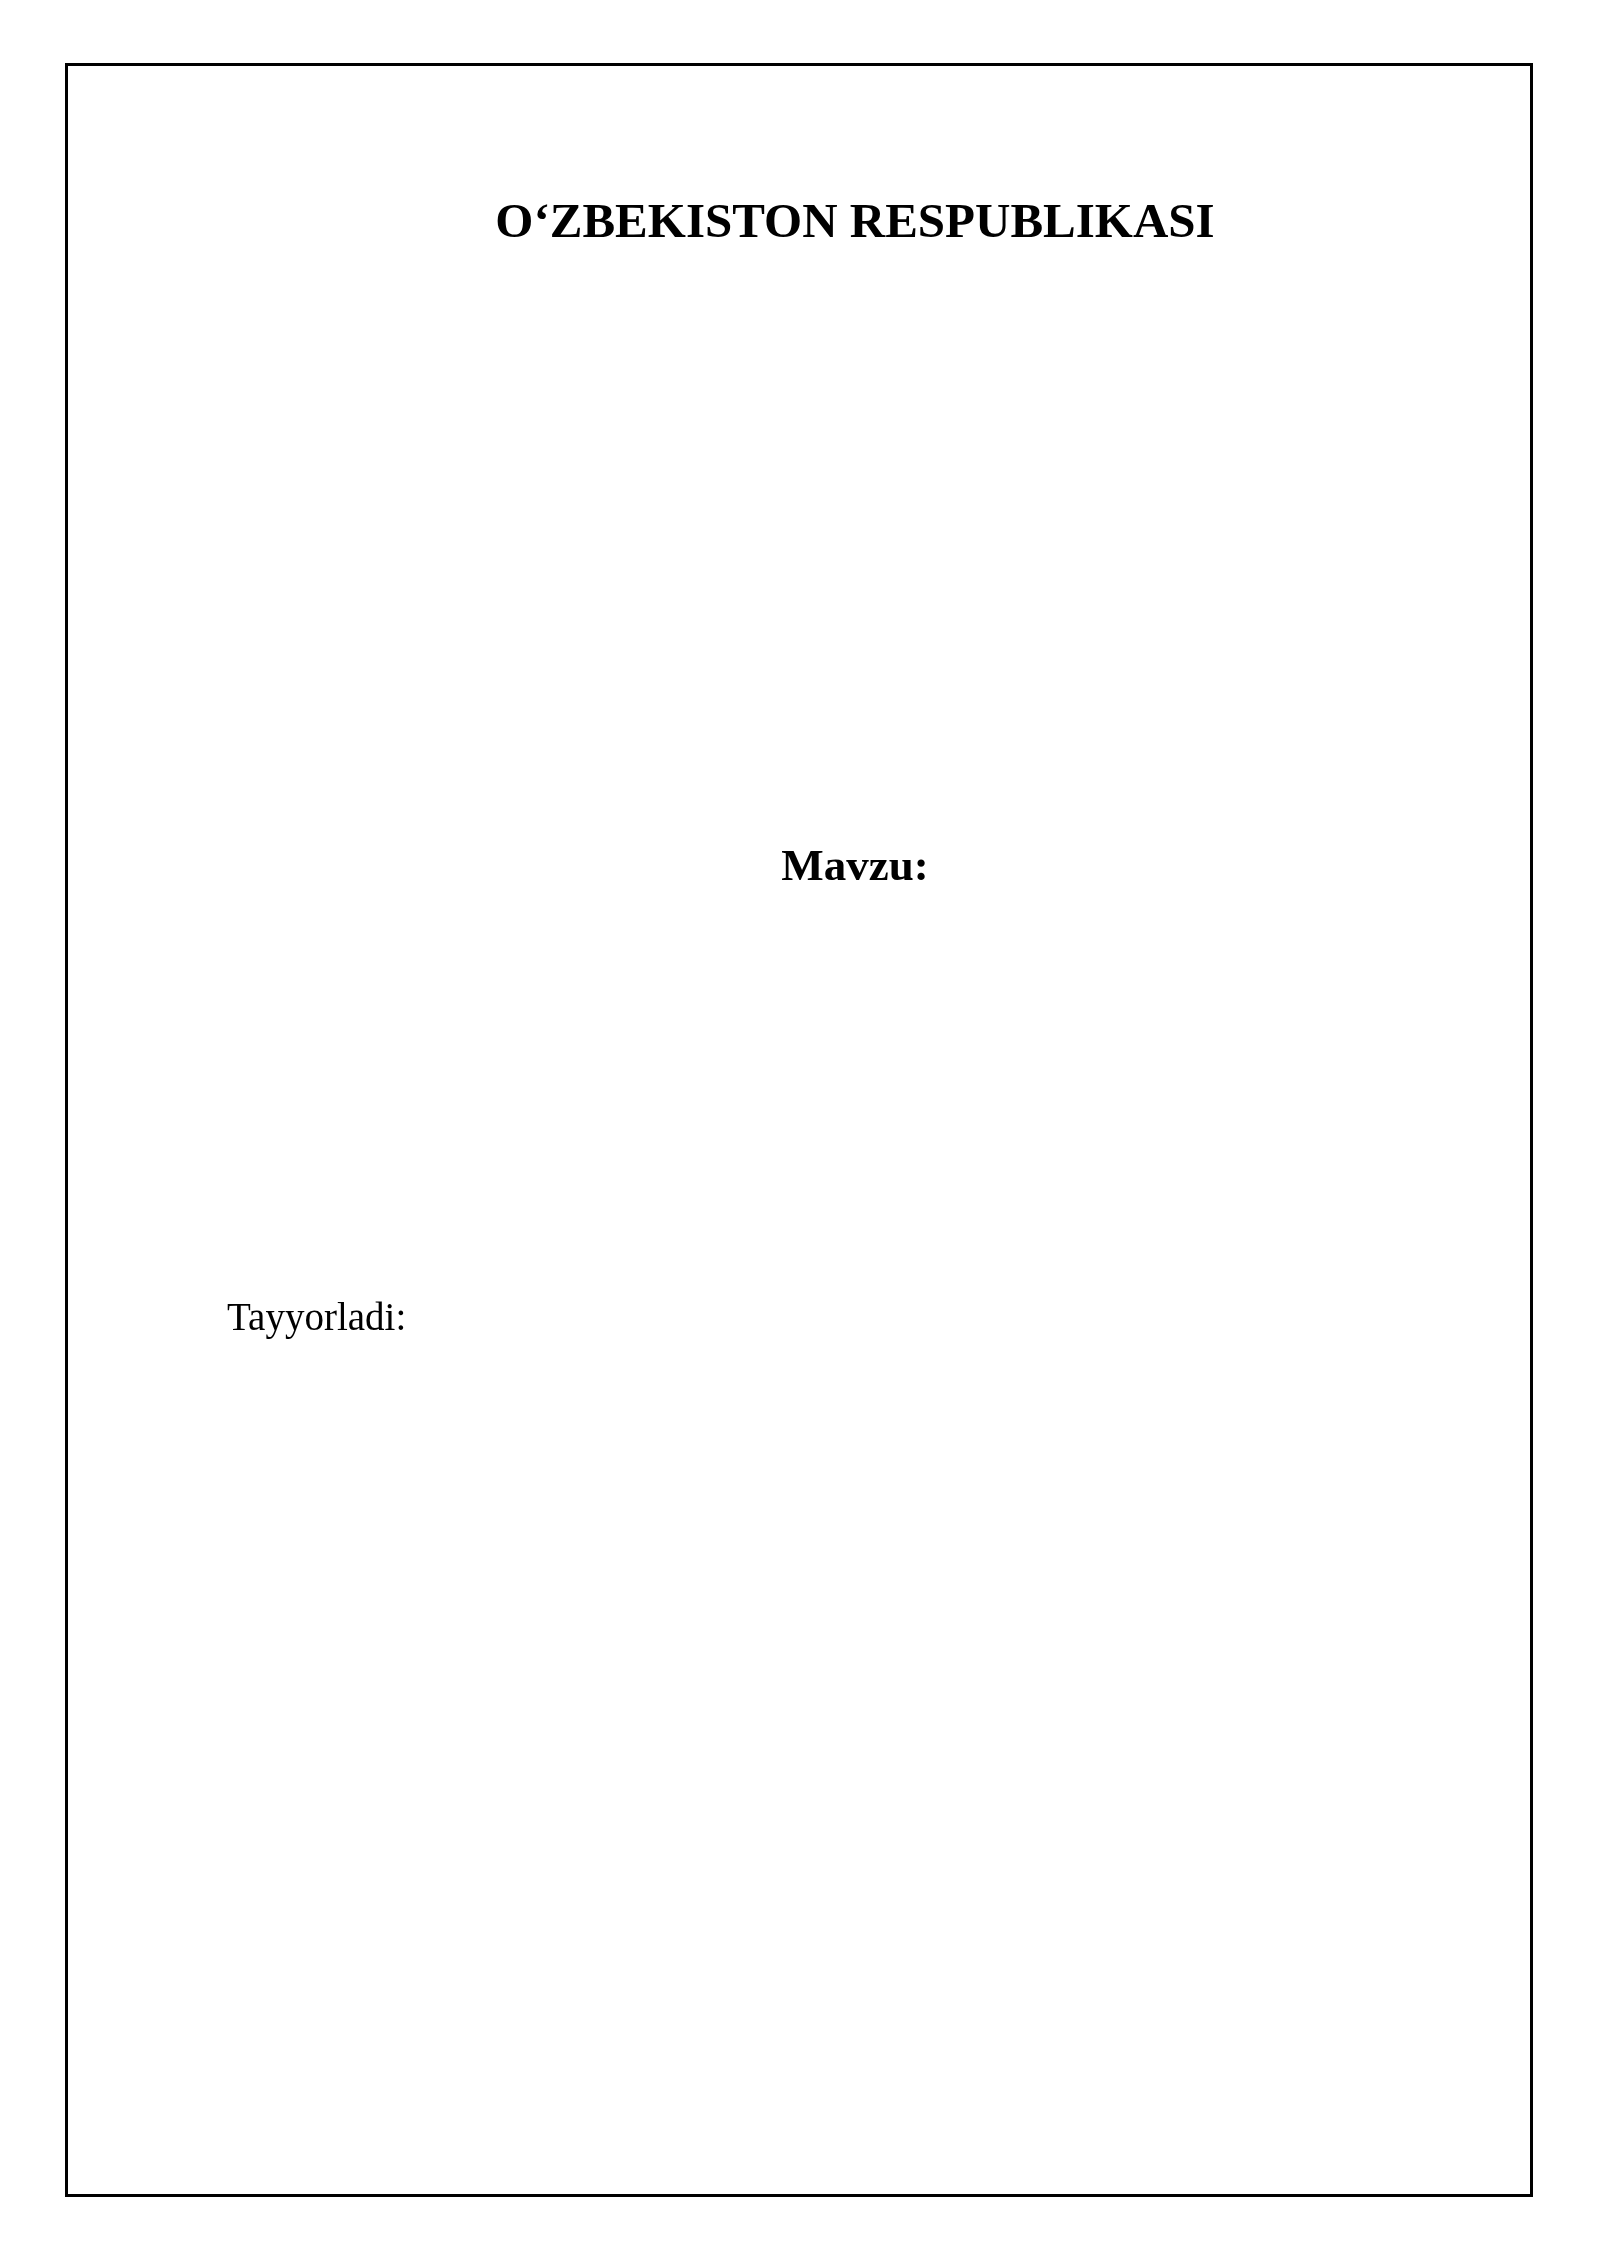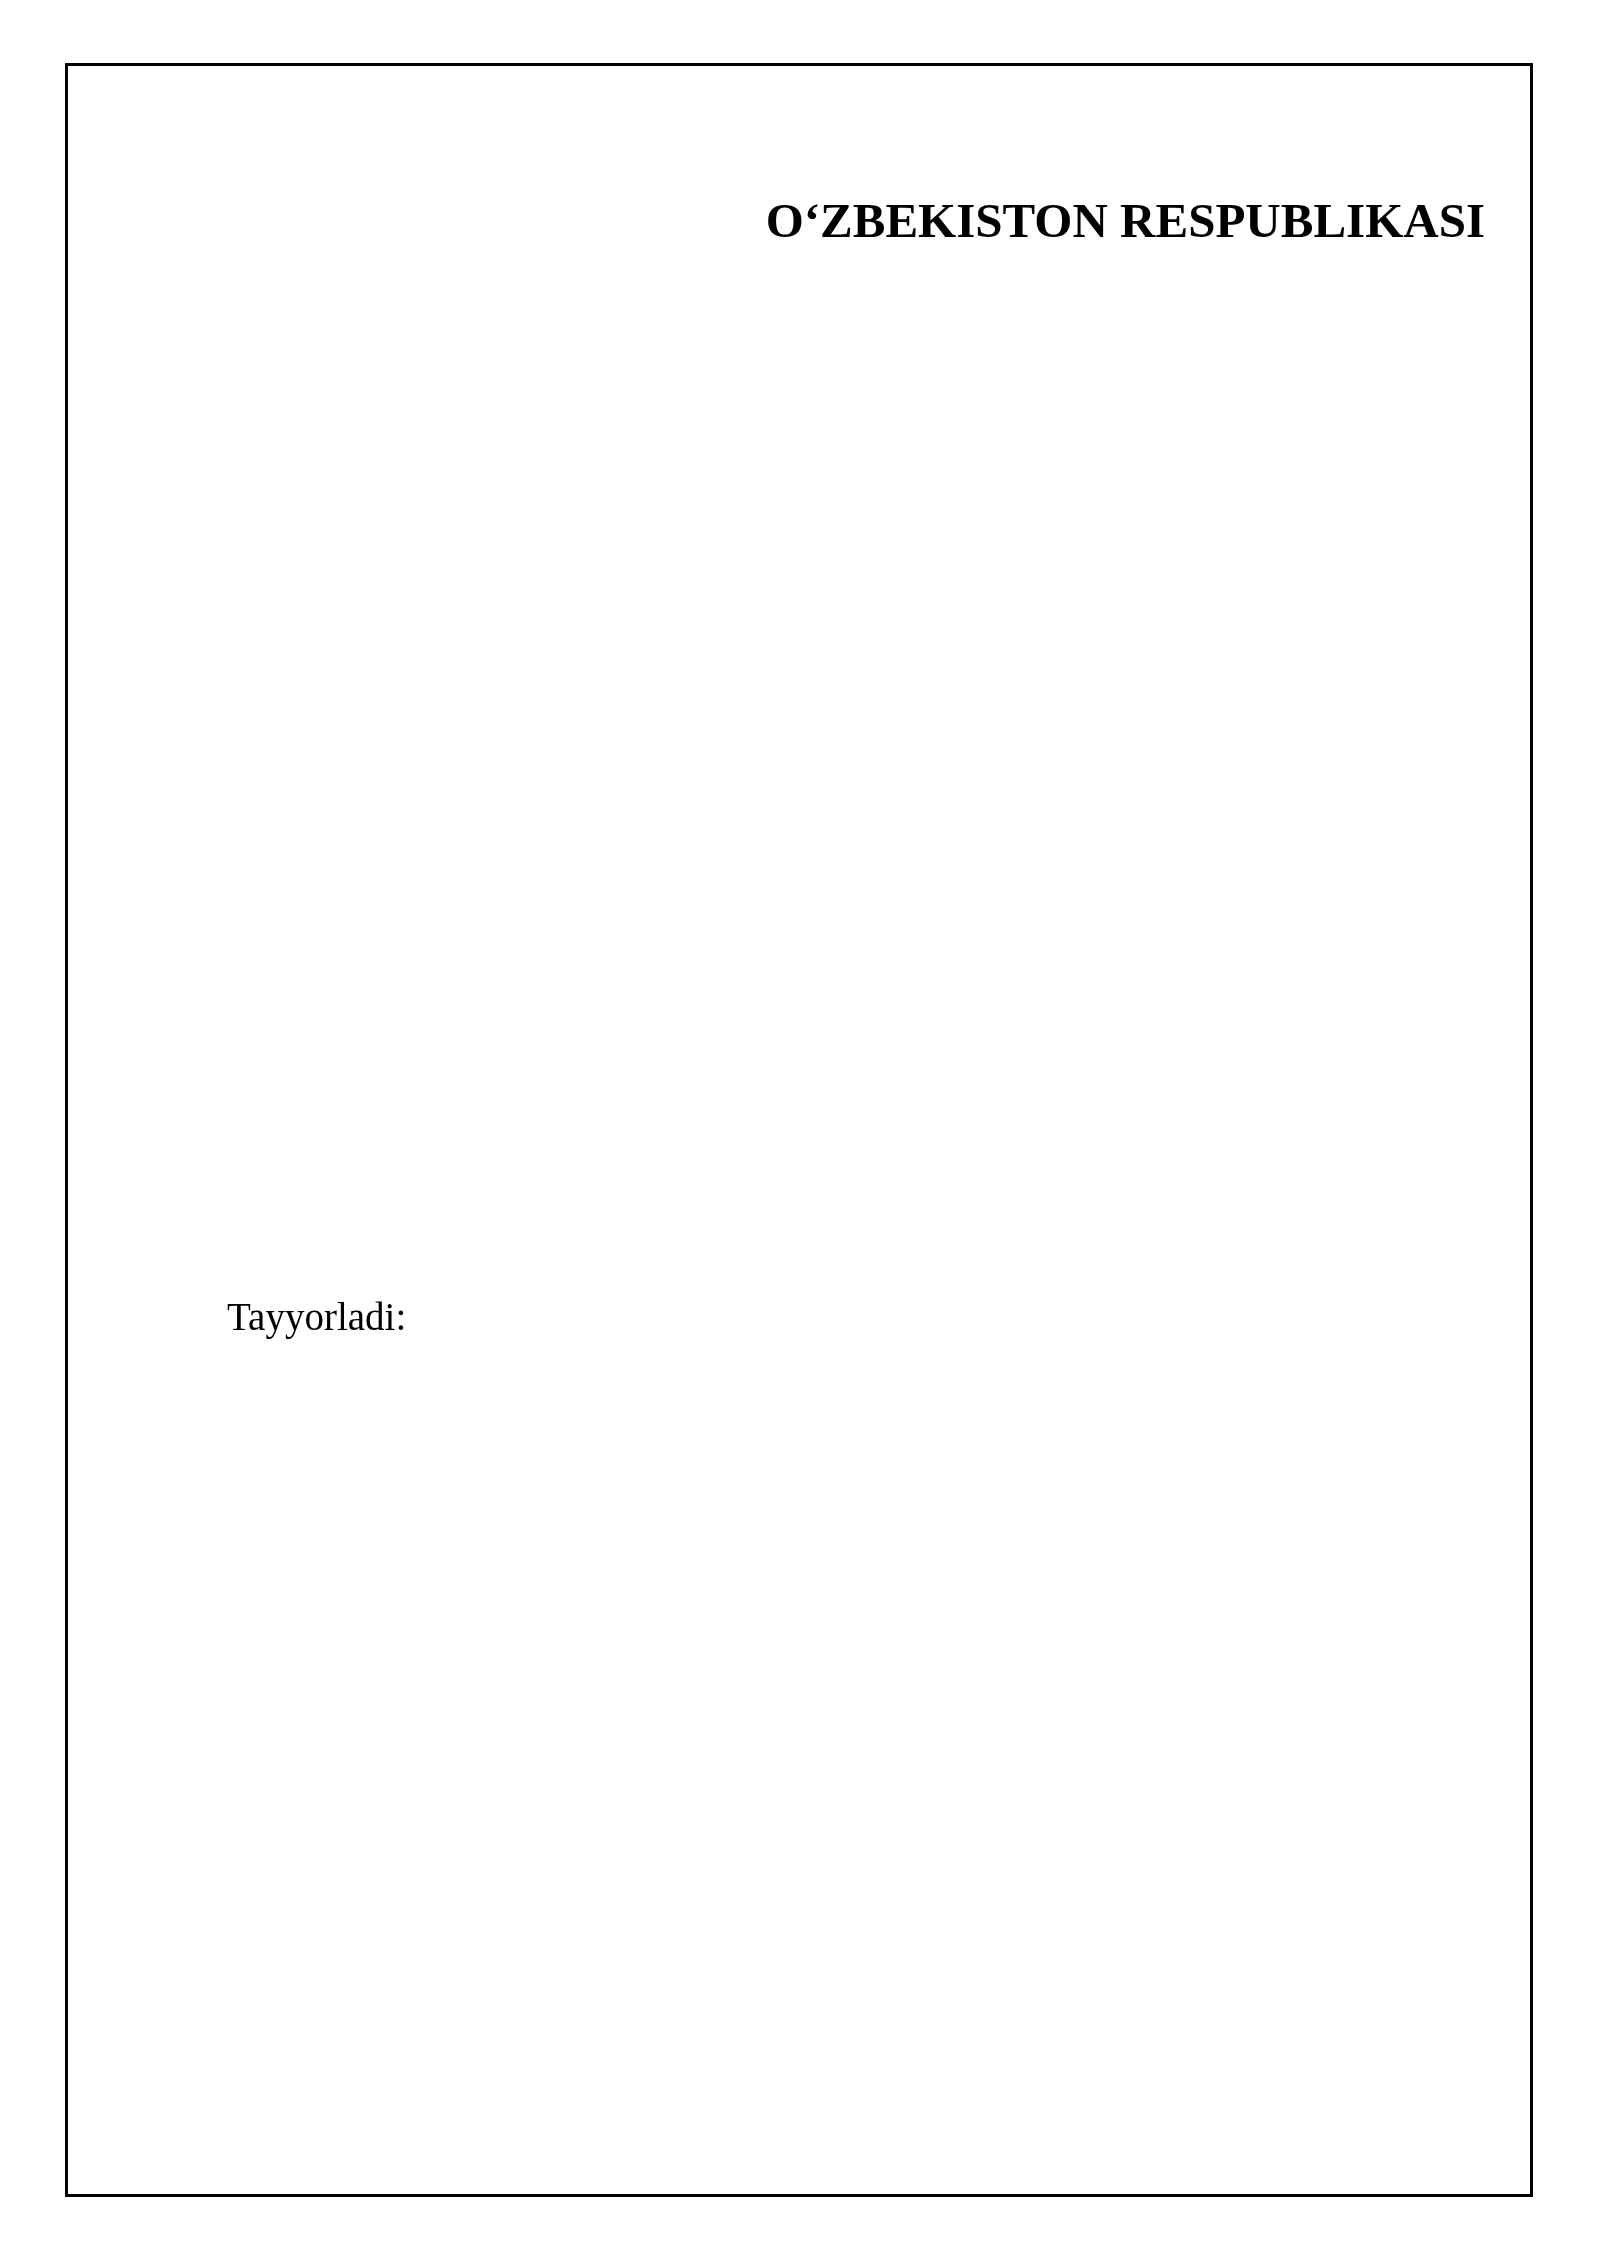--- a/index.html
+++ b/index.html
@@ -22,21 +22,21 @@
     top: 63px;
     width: 1468px;
     height: 2134px;
     border: 3px solid #000000;
     box-sizing: border-box;
   }
   .textblock {
     position: absolute;
     left: 225px;
     width: 1260px;
-    text-align: right;
+    text-align: center;
     font-weight: bold;
     white-space: nowrap;
   }
   .header-block {
     top: 189px;
     font-size: 49px;
     line-height: 64px;
   }
   .title-block {
     top: 697px;
@@ -67,16 +67,17 @@
 <body>
 
 <div class="page">
   <div class="page-border"></div>
 
   <div class="textblock header-block">
     <div>OʻZBEKISTON RESPUBLIKASI</div>
   </div>
 
 
+  <div class="textblock topic-label-block">Mavzu:</div>
 
 
   <div class="prepared-block">Tayyorladi:</div>
 </div>
 
 </body></html>

